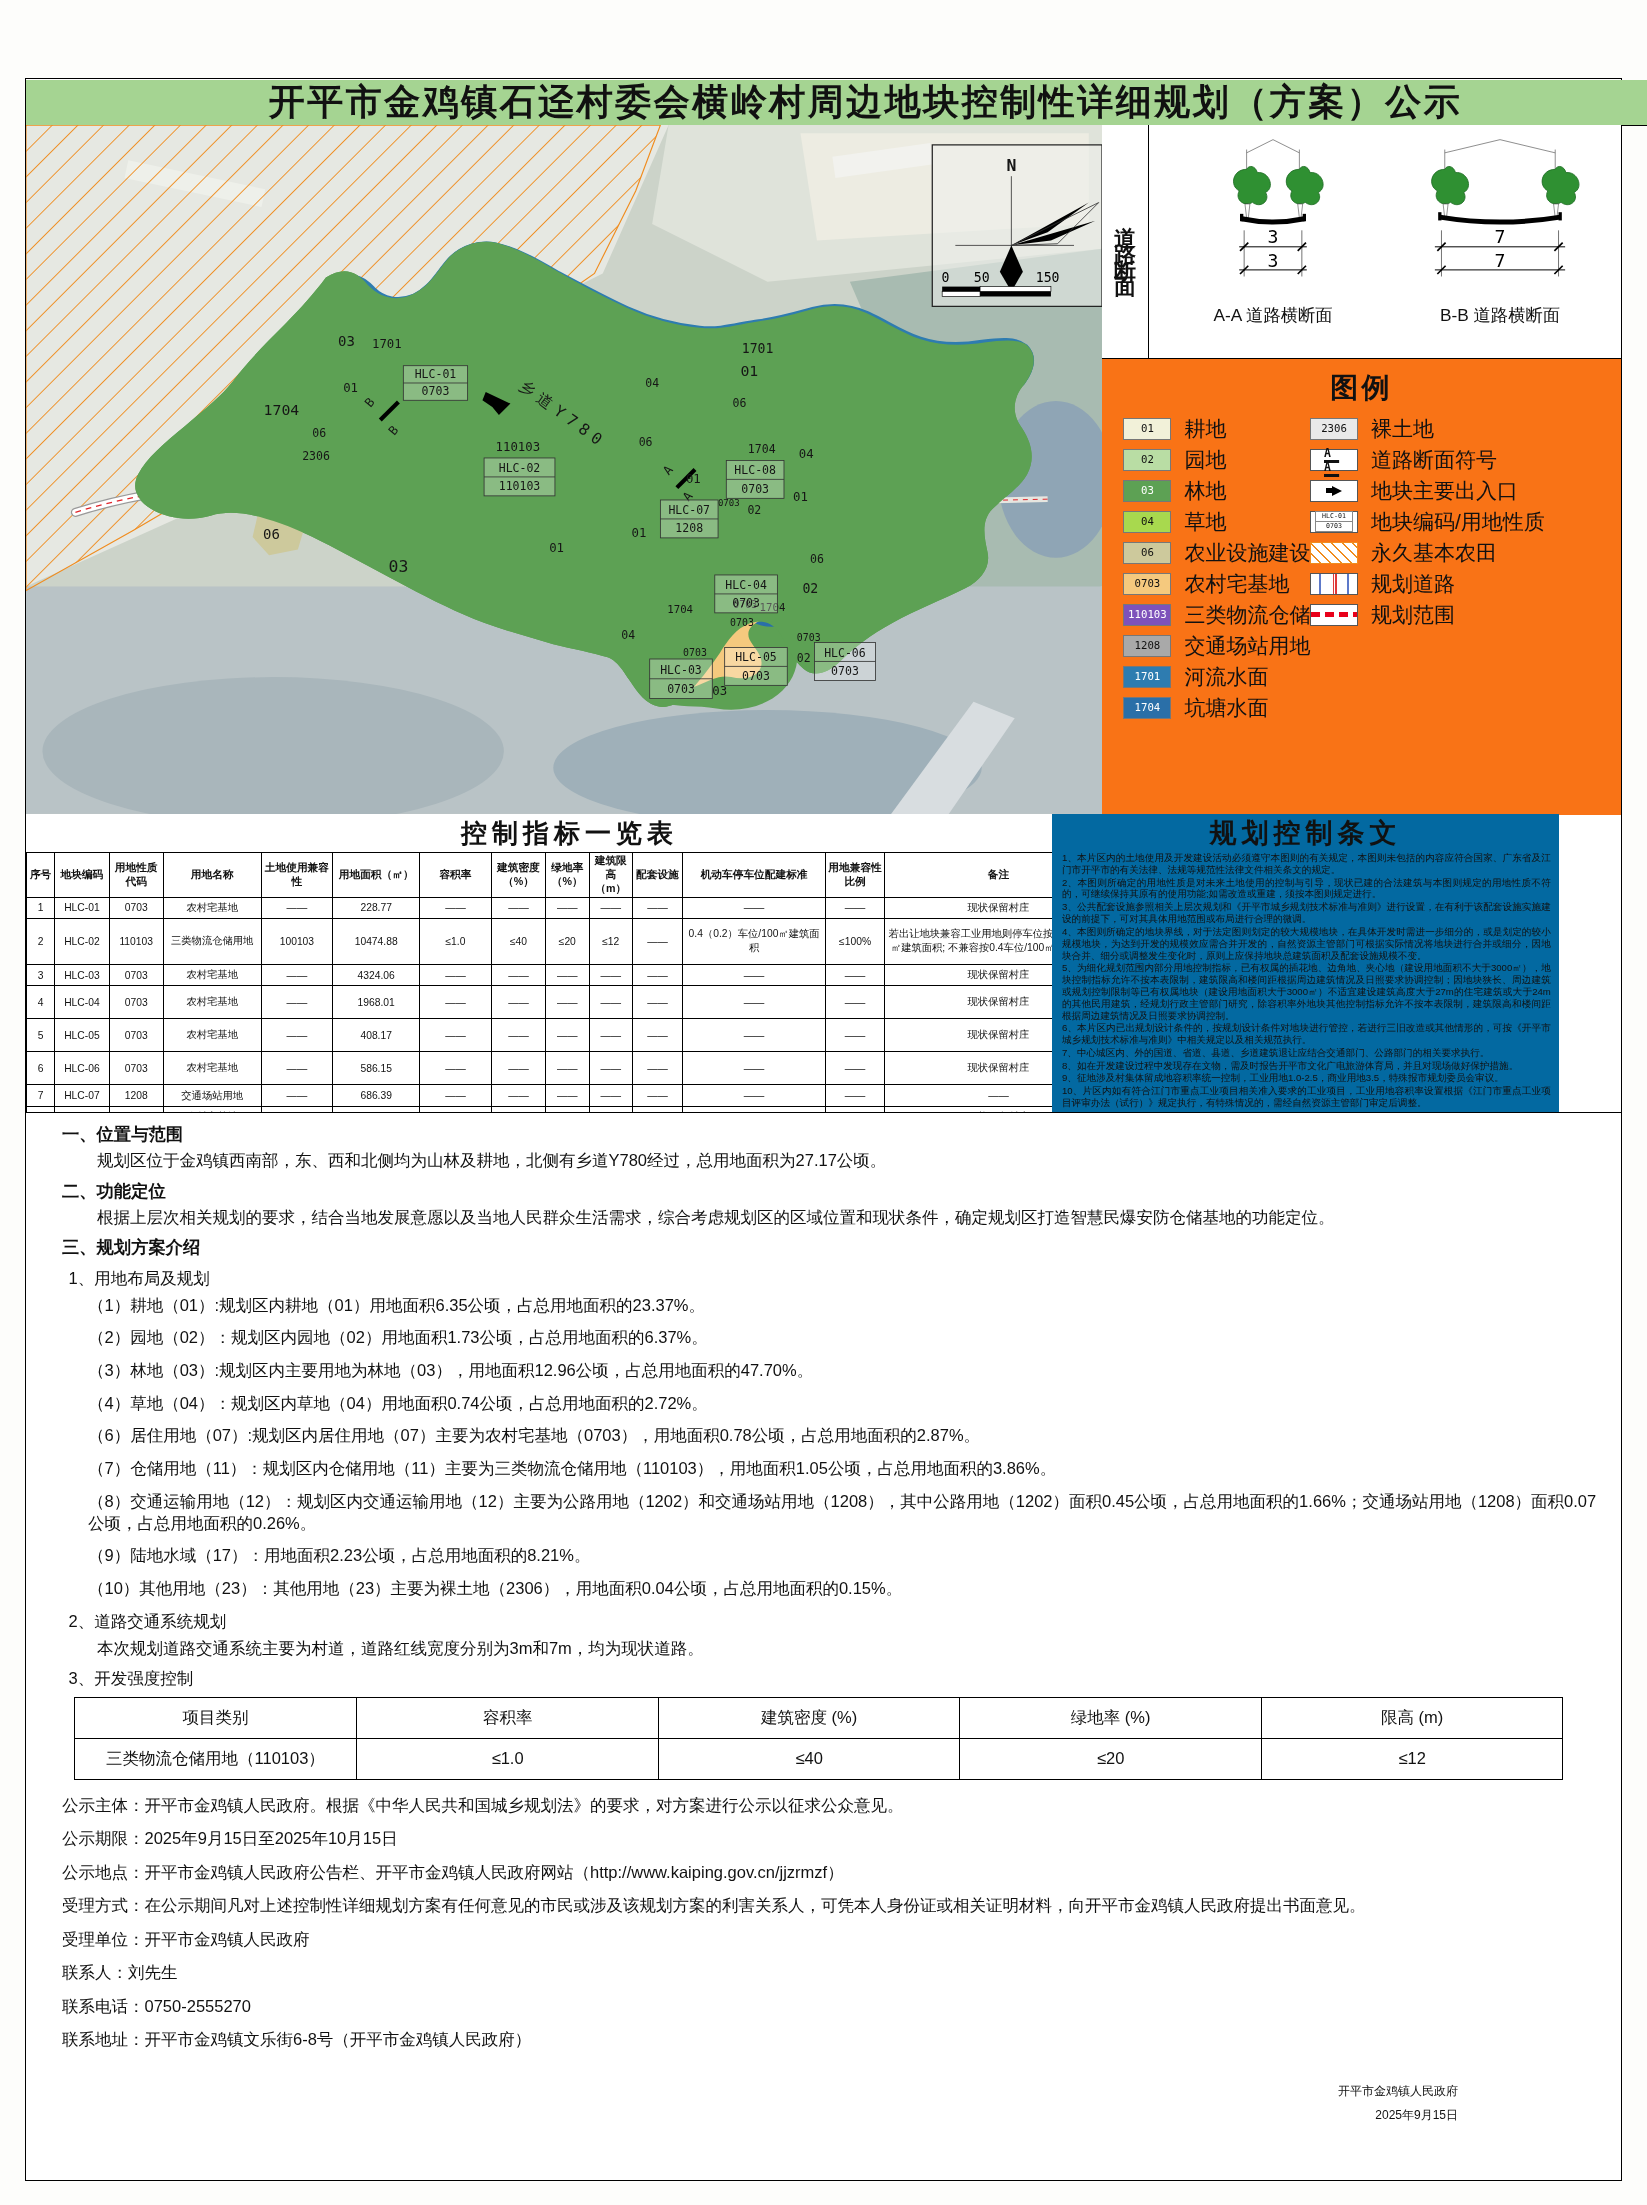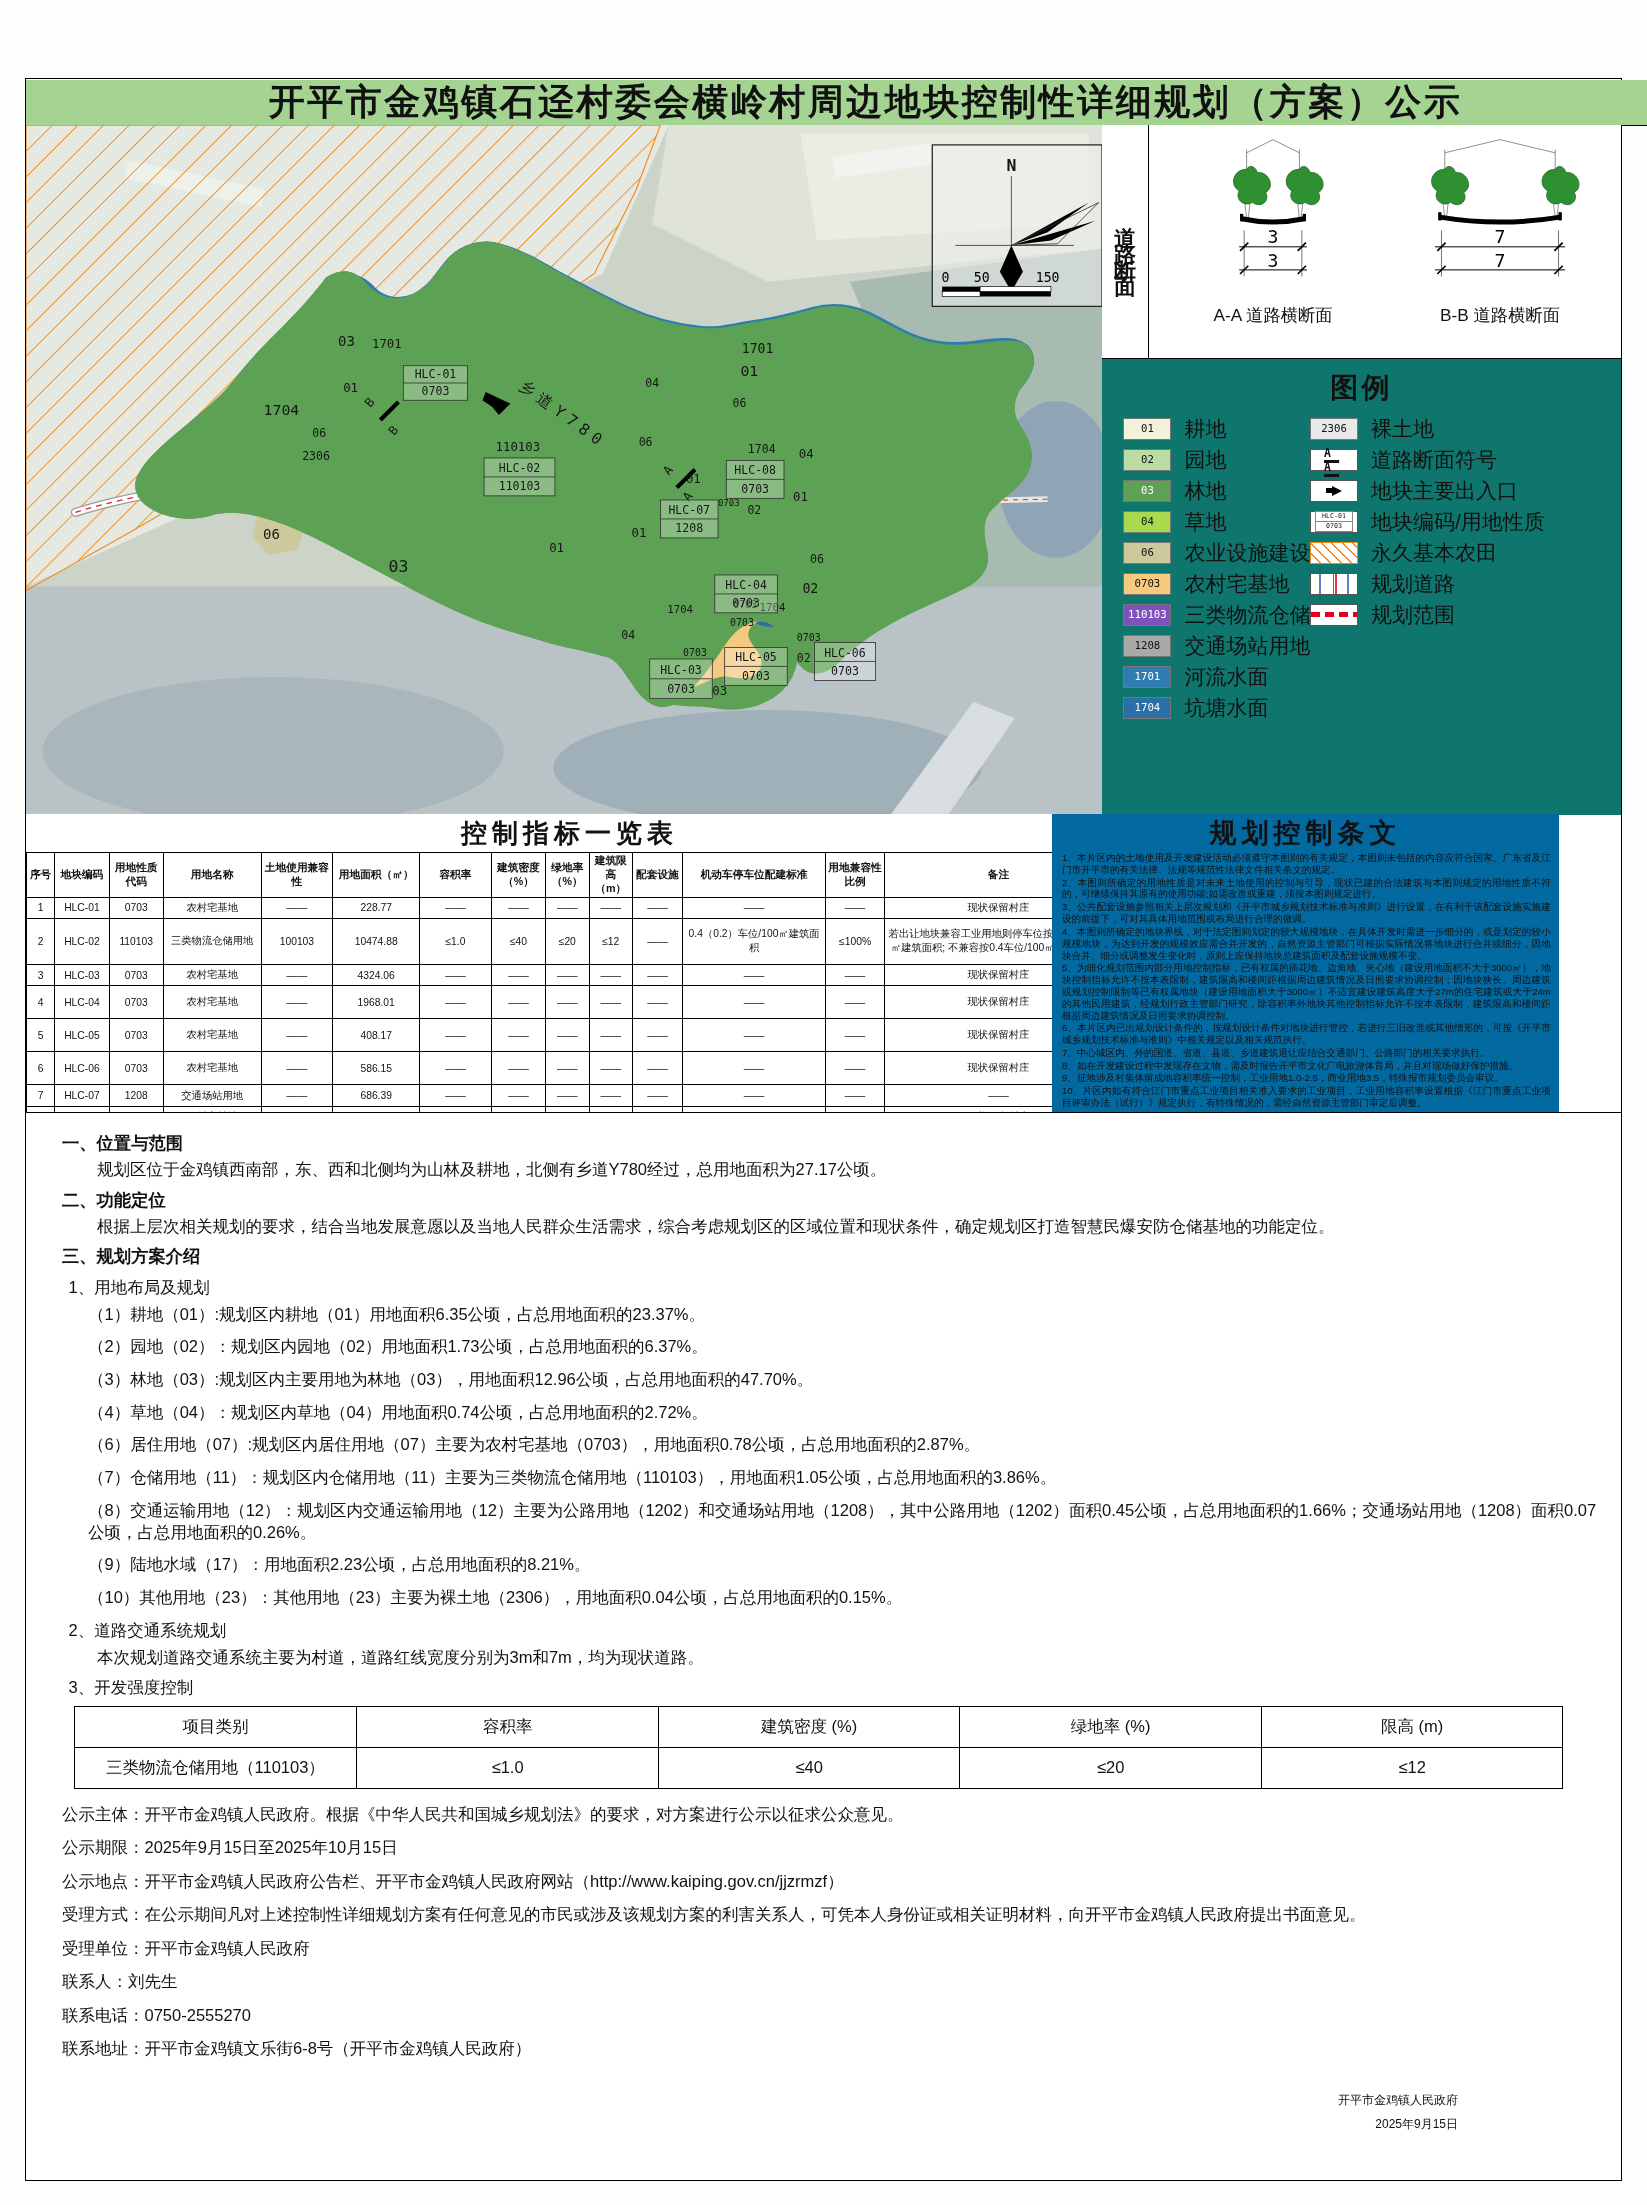--- a/index.html
+++ b/index.html
@@ -12,21 +12,21 @@
   #title-bar .t{font-size:36px;font-weight:bold;letter-spacing:2.5px;}
   
   #map-pane{left:26px;top:125px;width:1076px;height:689px;overflow:hidden;background:#ccd3c9;}
   
   #road-pane{left:1102px;top:125px;width:519px;height:233px;background:#fff;}
   #road-side{position:absolute;left:0;top:0;width:46px;height:233px;border-right:1.6px solid #000;display:flex;align-items:center;justify-content:center;}
   #road-side .v{writing-mode:vertical-rl;font-size:22px;font-weight:600;letter-spacing:16.5px;}
   .diag{position:absolute;top:13px;width:226px;height:189px;}
   .diag .lbl{position:absolute;bottom:0;width:100%;text-align:center;font-size:17.3px;}
   
-  #legend-pane{left:1102px;top:358px;width:519px;height:456px;border-top:1.6px solid #000;background:#0f766e;}
+  #legend-pane{left:1102px;top:358px;width:519px;height:456px;border-top:1.6px solid #000;background:#f97316;}
   #legend-title{position:absolute;top:10px;width:100%;text-align:center;font-size:28px;font-weight:600;letter-spacing:3.3px;}
   .leg-col{position:absolute;top:54px;}
   .leg-row{height:31px;display:flex;align-items:center;}
   .sw{width:48px;height:22px;border:0.8px solid #777;display:flex;align-items:center;justify-content:center;font-size:10.7px;font-family:"DejaVu Sans Mono",monospace;flex:0 0 48px;box-sizing:border-box;}
   .leg-lab{margin-left:13px;font-size:21px;white-space:nowrap;}
   .ic-section{background:#fff;border:0.8px solid #555;font-weight:600;text-decoration:underline;text-decoration-thickness:2.5px;text-underline-offset:3.3px;letter-spacing:8.2px;font-size:11.5px;padding-left:13px;}
   .ic-arrow{background:#fff;border:0.8px solid #555;}
   .ic-arrow .tri{width:0;height:0;border-left:10.7px solid #000;border-top:5.8px solid transparent;border-bottom:5.8px solid transparent;}
   .ic-arrow .bar{width:5.8px;height:5px;background:#000;margin-right:0.8px;}
   .ic-codebox{background:#fff;border:0.8px solid #555;flex-direction:column;padding:0;}
@@ -44,21 +44,21 @@
   #ind-table td{font-size:10.3px;font-family:"Liberation Sans",sans-serif;}
   #ind-table tbody tr{height:21.4px;}
   #ind-table tbody tr:nth-child(2){height:46px;}
   #ind-table tbody tr:nth-child(4),#ind-table tbody tr:nth-child(5),#ind-table tbody tr:nth-child(6){height:33px;}
   
   #prov-pane{left:1052px;top:814px;width:507px;height:298px;background:#0369a1;overflow:hidden;}
   #prov-title{height:38px;display:flex;align-items:center;justify-content:center;font-size:27px;font-weight:600;letter-spacing:5px;}
   #prov-list{padding:0 8.2px 0 10px;}
   #prov-list p{margin:0 0 0.8px 0;font-size:9.6px;line-height:1.24;text-align:justify;}
   
-  #lower-sec{left:26px;top:1112px;width:1595px;height:1065px;border-top:1.6px solid #000;background:#fff;overflow:hidden;padding:13px 23px 0 36px;box-sizing:border-box;}
+  #lower-sec{left:26px;top:1112px;width:1595px;height:1065px;border-top:1.6px solid #000;background:#fff;overflow:hidden;padding:4px 23px 0 36px;box-sizing:border-box;}
   #lower-sec .h1{font-size:17.3px;font-weight:600;margin:5px 0 4.1px 0;}
   #lower-sec .h2{font-size:16.5px;margin:8.2px 0 5px 6.6px;}
   #lower-sec .p{font-size:16.5px;margin:3.3px 0 6.6px 0;text-indent:35px;}
   #lower-sec .li{font-size:16.5px;margin:0 0 10.7px 26px;}
   
   #int-table{width:97%;border-collapse:collapse;table-layout:fixed;margin:6.6px 0 15px 11.5px;}
   #int-table th,#int-table td{border:1.2px solid #000;text-align:center;font-size:16.5px;height:38px;font-weight:normal;}
   
   #notice-list p{font-size:16.5px;margin:0 0 11.5px 0;}
   #signature{margin-top:28px;text-align:right;padding-right:140px;font-size:12px;line-height:2.0;}

